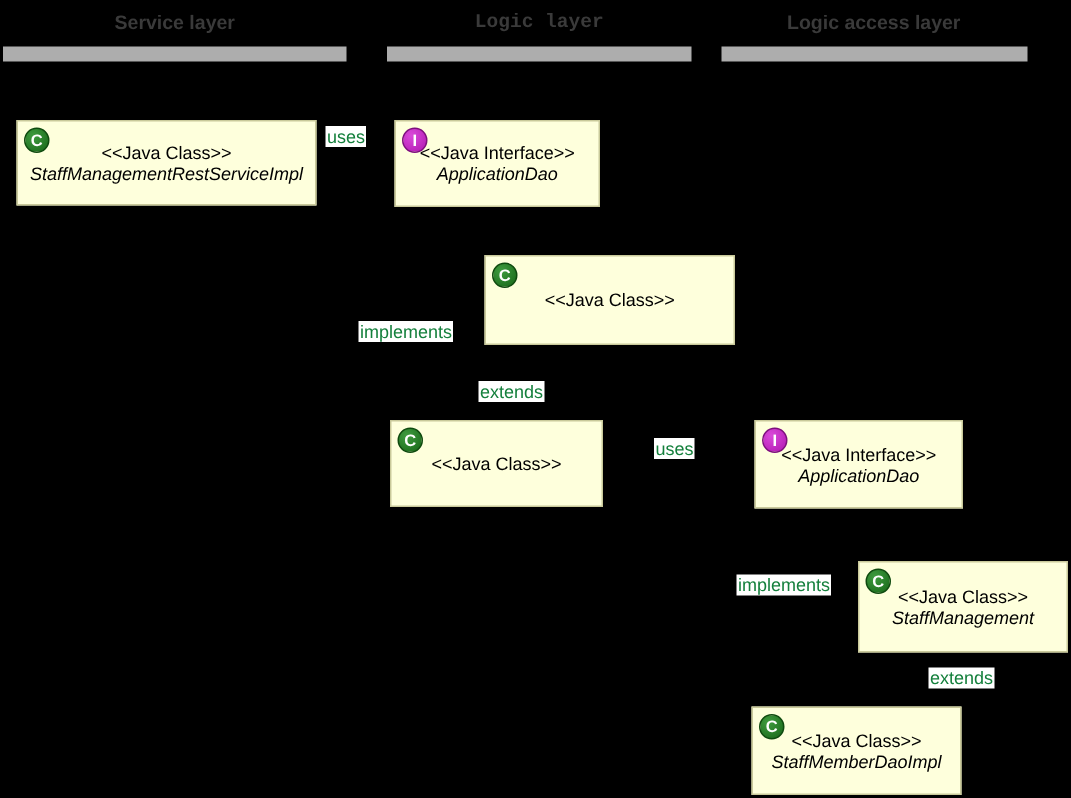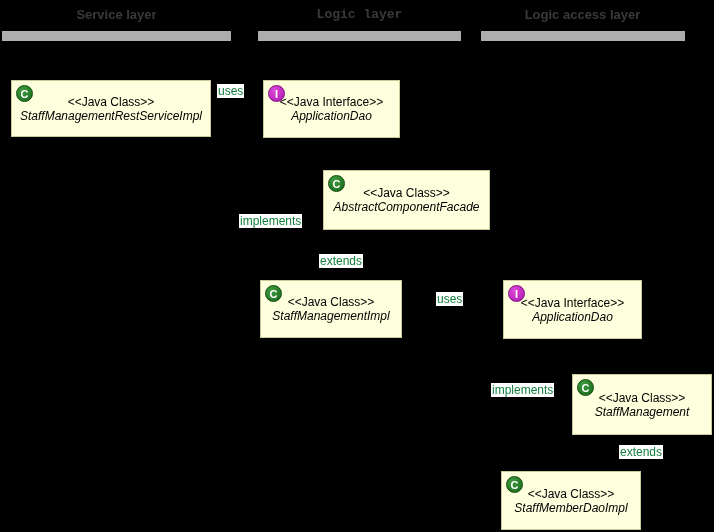--- a/index.html
+++ b/index.html
@@ -95,27 +95,25 @@
 
   <div class="node" style="left:263px;top:80px;width:137px;height:58px;">
     <span class="badge badge-interface">I</span>
     <span class="stereotype">&lt;&lt;Java Interface&gt;&gt;</span>
     <span class="node-name">ApplicationDao</span>
   </div>
 
   <div class="node" style="left:323px;top:170px;width:167px;height:60px;">
     <span class="badge badge-class">C</span>
     <span class="stereotype">&lt;&lt;Java Class&gt;&gt;</span>
-    <span class="node-name">AbstractComponentFacade</span>
   </div>
 
   <div class="node" style="left:260px;top:280px;width:142px;height:58px;">
     <span class="badge badge-class">C</span>
     <span class="stereotype">&lt;&lt;Java Class&gt;&gt;</span>
-    <span class="node-name">StaffManagementImpl</span>
   </div>
 
   <div class="node" style="left:503px;top:280px;width:139px;height:59px;">
     <span class="badge badge-interface">I</span>
     <span class="stereotype">&lt;&lt;Java Interface&gt;&gt;</span>
     <span class="node-name">ApplicationDao</span>
   </div>
 
   <div class="node" style="left:572px;top:374px;width:140px;height:61px;">
     <span class="badge badge-class">C</span>

